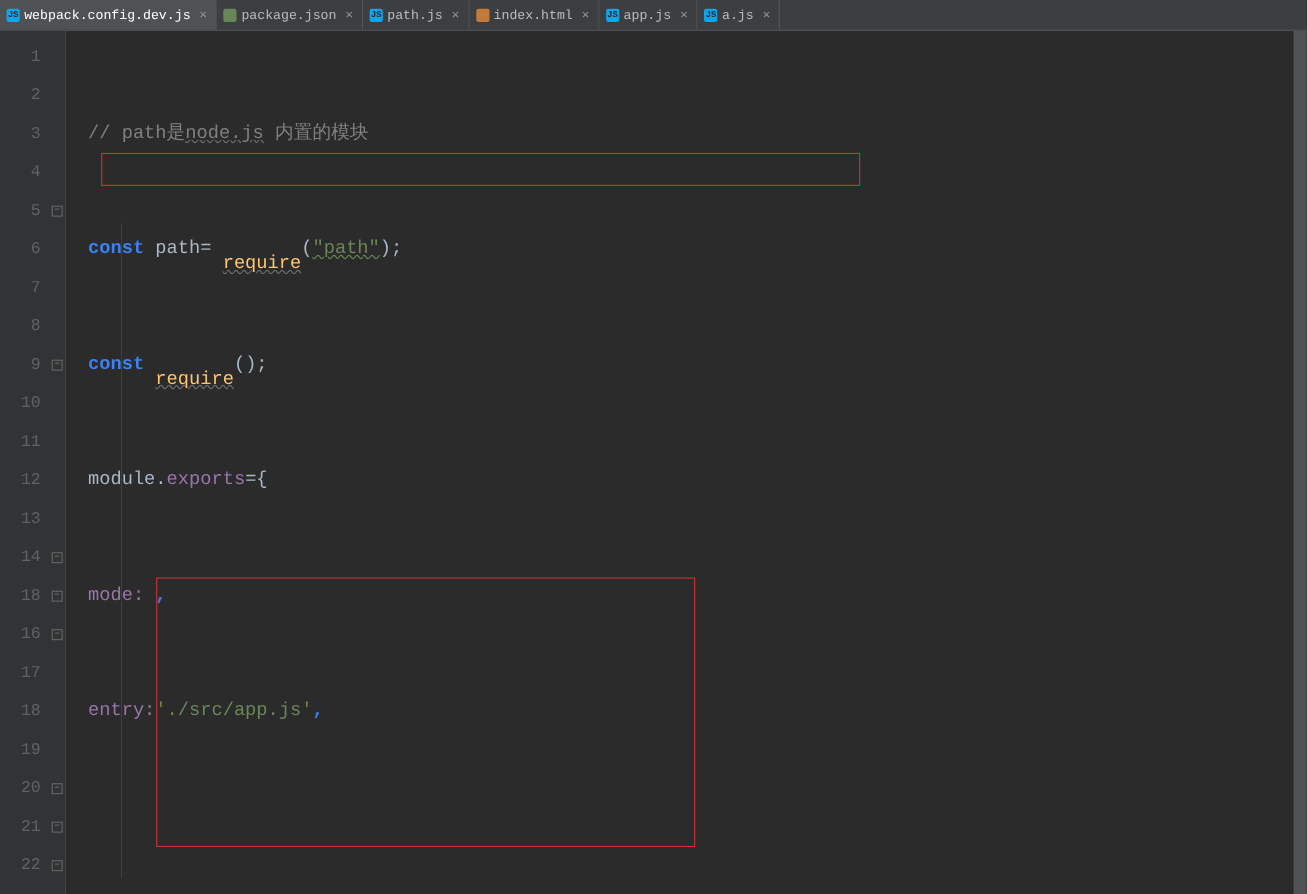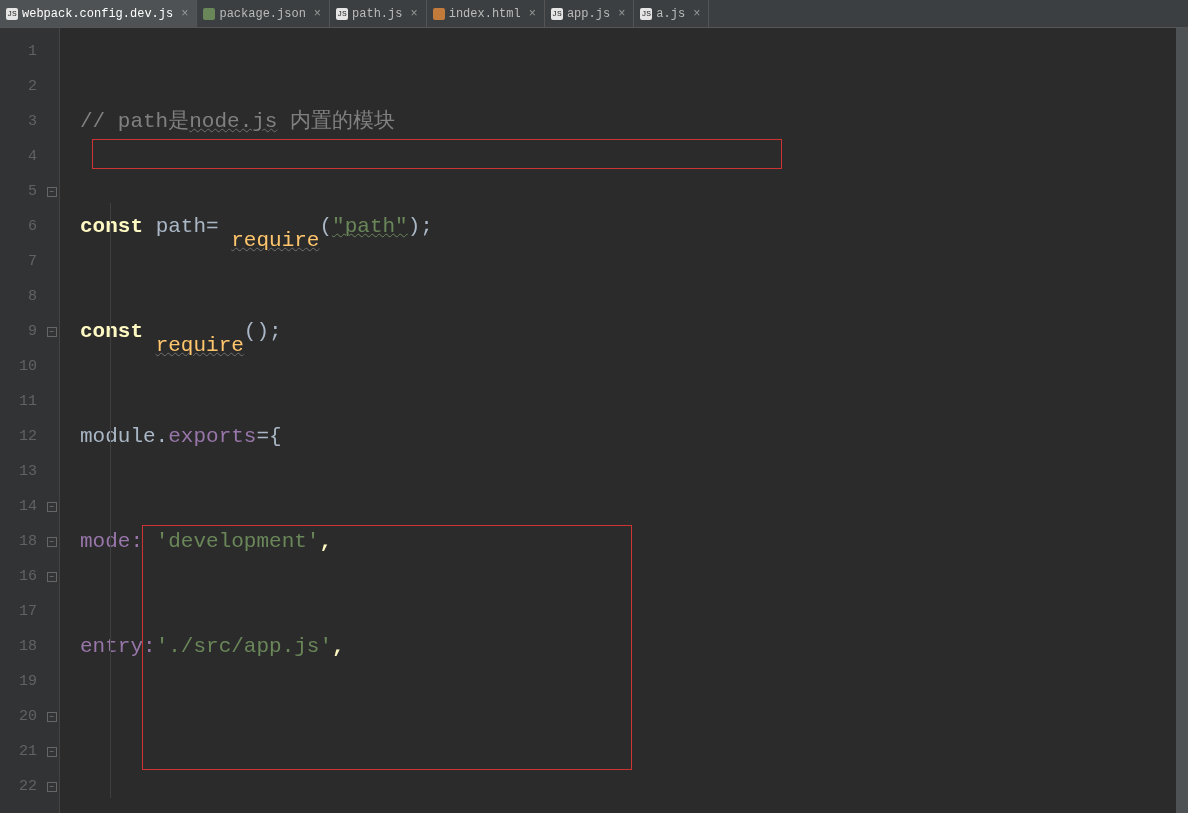--- a/index.html
+++ b/index.html
@@ -25,25 +25,25 @@
   font-size:12px;
   color:#bbb;
   cursor:pointer;
   gap:4px;
   background:#3c3f41;
 }
 .tab.active { background:#4e5254; color:#fff; }
 .tab .close { color:#999; font-size:12px; margin-left:4px; }
 .icon-js {
   width:12px; height:12px;
-  background:#e5e5e5;
+  background:#0ea5e9;
   border-radius:2px;
   font-size:8px; color:#27282a;
   display:flex; align-items:center; justify-content:center;
-  font-weight:normal;
+  font-weight:bold;
 }
 .icon-json {
   width:12px; height:12px;
   background:#6a8759;
   border-radius:2px;
 }
 .icon-html {
   width:12px; height:12px;
   background:#c27b3b;
   border-radius:2px;
@@ -72,31 +72,31 @@
   width:10px; height:10px;
   border:1px solid #666;
   font-size:8px; line-height:8px;
   color:#888; text-align:center;
   cursor:pointer;
 }
 .code {
   flex:1;
   padding:6px 0 6px 0;
   position:relative;
-  font-size:21px;
+  font-size:17px;
   line-height:35px;
   white-space:pre;
 }
 .line { height:35px; padding-left:20px; position:relative; display:flex; align-items:center; }
 .indent-guide {
   position:absolute;
   top:0; bottom:0;
   border-left:1px solid #404040;
 }
-.c-kw { color:#fef9c3; font-weight:bold; }
+.c-kw { color:#3b82f6; font-weight:bold; }
 .c-str { color:#6a8759; }
 .c-cmt { color:#808080; }
 .c-prop { color:#9876aa; }
 .c-method { color:#ffc66d;margin-top:27px; }
 .wavy { text-decoration:underline wavy #707070; text-decoration-thickness:1px; }
 .wavy-g { text-decoration:underline wavy #6a8759; text-decoration-thickness:1px; }
 .box-red {
   position:absolute;
   border:1px solid #cc3333;
   pointer-events:none;
@@ -174,21 +174,21 @@
     <div class="ln"><span>20</span><span class="fold">−</span></div>
     <div class="ln"><span>21</span><span class="fold">−</span></div>
     <div class="ln"><span>22</span><span class="fold">−</span></div>
   </div>
 
   <div class="code">
     <div class="line">   <span class="c-cmt"><span>// path是</span><span class="wavy">node.js</span><span> 内置的模块</span></span></div>
     <div class="line">   <span class="c-kw">const </span><span>path= </span><span class="c-method wavy">require</span><span>(</span><span class="c-str wavy-g">"path"</span><span>);</span></div>
     <div class="line">   <span class="c-kw">const </span><span class="c-method wavy">require</span><span>(</span><span>);</span></div>
     <div class="line">   <span>module.</span><span class="c-prop">exports</span><span>={</span></div>
-    <div class="line">        <span class="c-prop">mode: </span><span class="c-str">'development'</span><span class="c-kw">,</span></div>
+    <div class="line">        <span class="c-prop">mode: </span><span class="c-kw">,</span></div>
     <div class="line">        <span class="c-prop">entry:</span><span class="c-str">'./src/app.js'</span><span class="c-kw">,</span></div>
     
     
     
     
     
     
     
     
     

